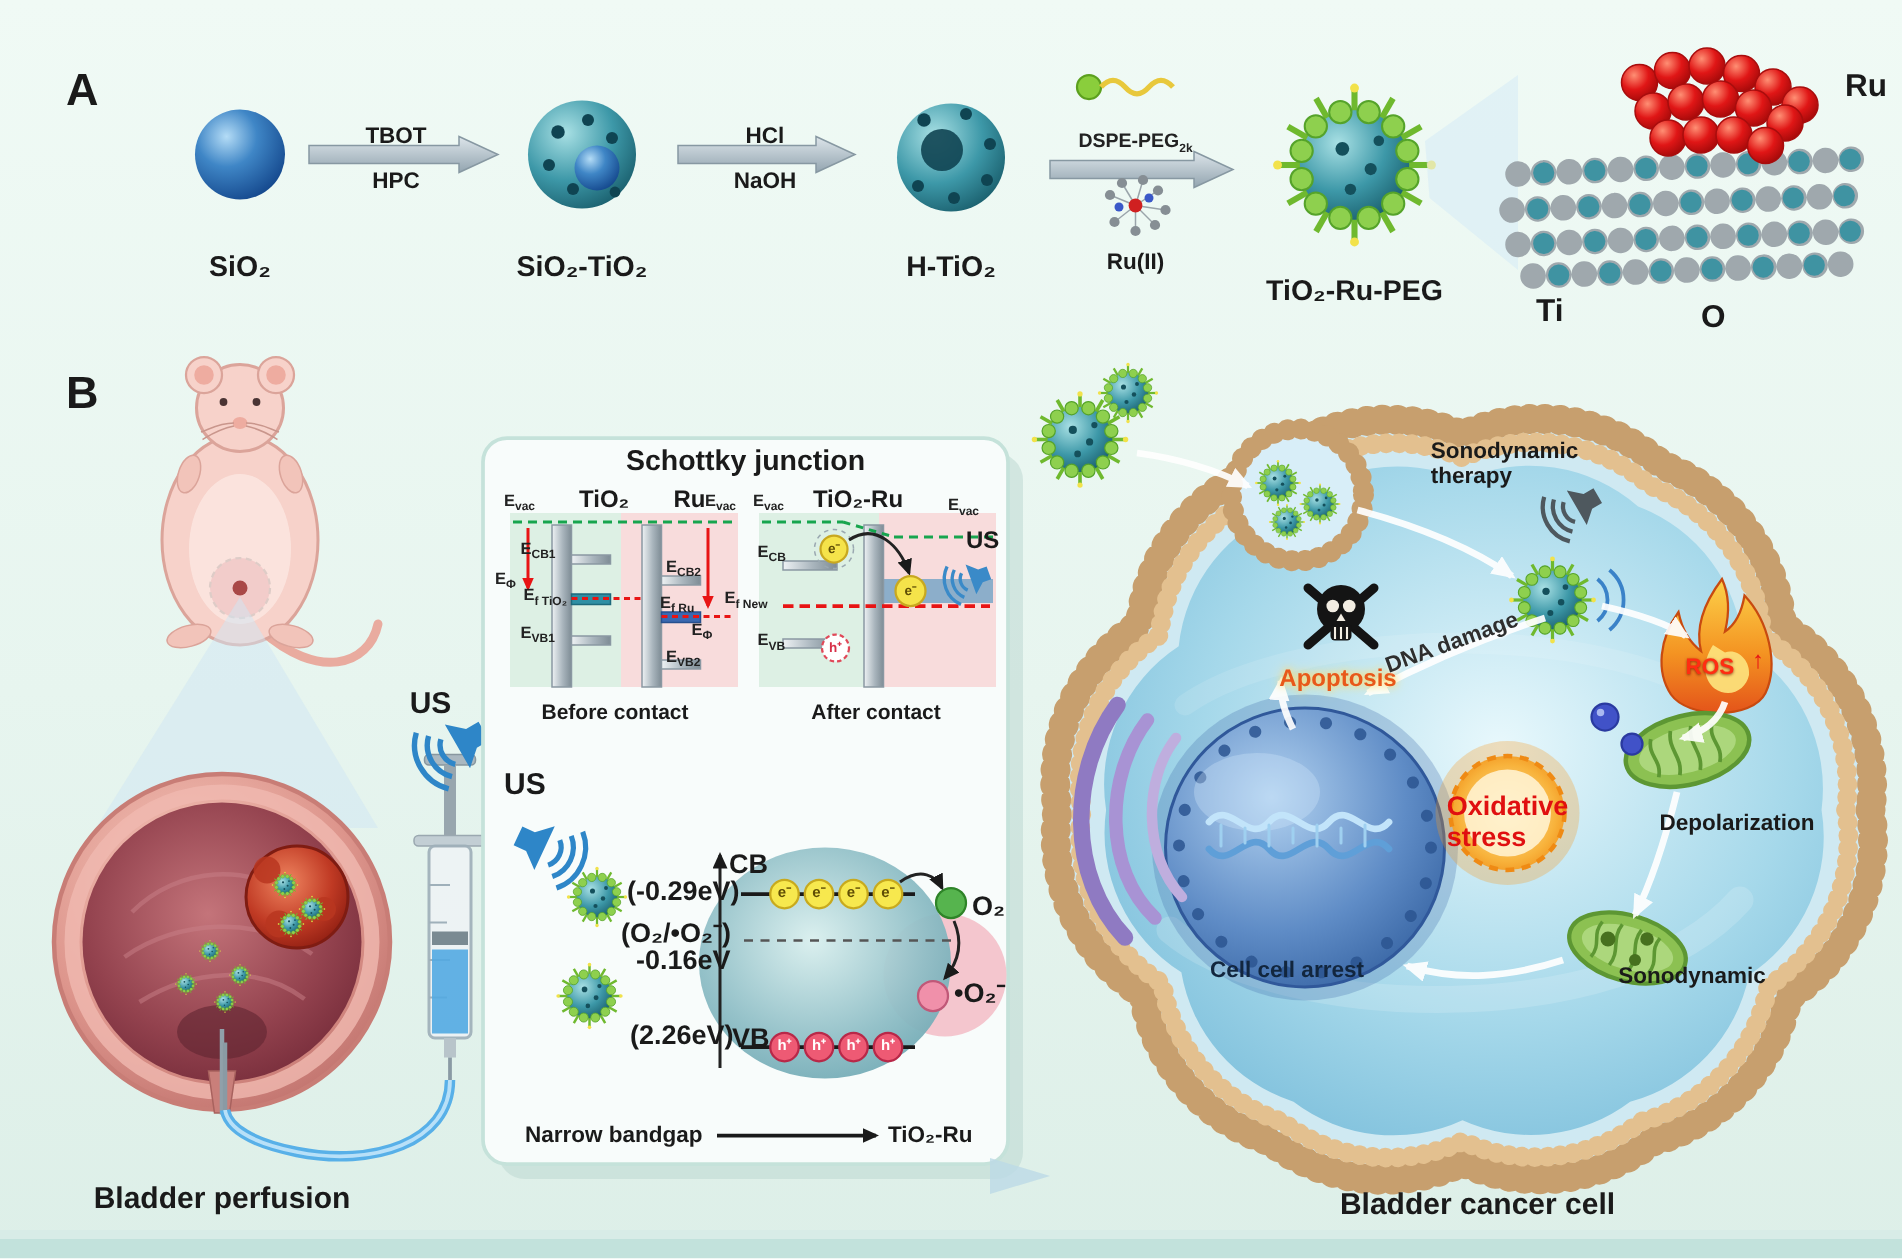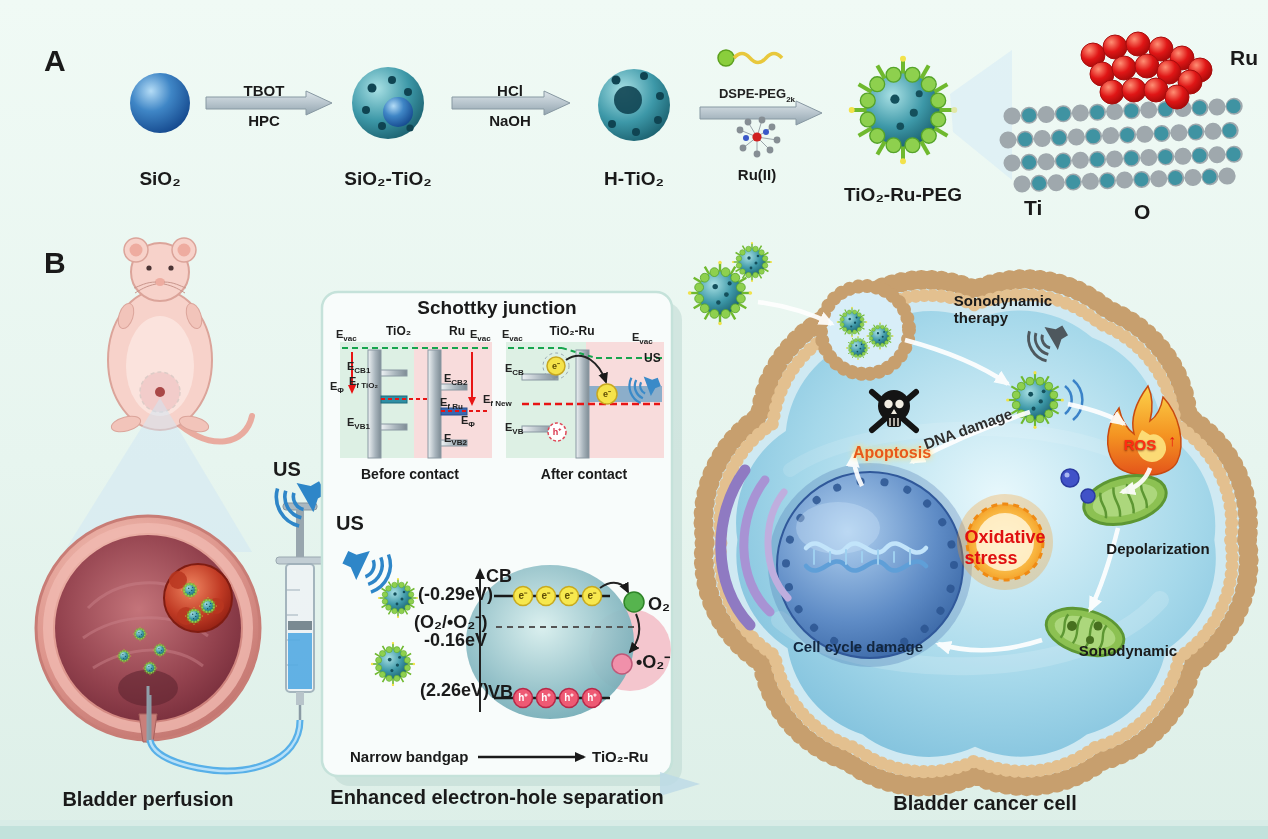--- a/index.html
+++ b/index.html
@@ -17,21 +17,21 @@
   .dk{color:#12263e}
   .ros{color:#ff2d12;text-shadow:0 1px 2px rgba(110,20,0,.75)}
   .apo{color:#e8581a;text-shadow:0 0 5px #ffd866,0 0 9px #ffe9a0}
   .oxt{color:#e01010}
   .rot{transform:translateX(-50%) rotate(-20deg);color:#2e2e2e;text-shadow:0 1px 2px rgba(255,255,255,.7)}
   .el{position:absolute;font-weight:700;font-size:11px;color:#222;white-space:nowrap}
   .el sub{font-size:8px}
   .el.c{transform:translateX(-50%)}
   .s30{font-size:30px}.s21{font-size:21px}.s20{font-size:20px}.s19{font-size:19px}
   .s16{font-size:16px}.s15{font-size:15px}.s14{font-size:14px}.s13{font-size:18px}
-  .s12{font-size:12px}.s10{font-size:10px}.s9{font-size:9px}
+  .s12{font-size:16px}.s10{font-size:10px}.s9{font-size:9px}
 </style>
 </head>
 <body>
 
 <div class="canvas">
 
 <svg class="art" width="1268" height="839" viewBox="0 0 1268 839">
 <defs>
   <radialGradient id="gBlue" cx="35%" cy="30%" r="75%">
           <stop offset="0%" stop-color="#b4dcf6"></stop>
@@ -522,21 +522,21 @@
 <div class="txt b s20 c" style="left:148px;top:788px">Bladder perfusion</div>
 
 <div class="txt b s19 c" style="left:497px;top:297px">Schottky junction</div>
 
 <div class="el green" style="left:336px;top:328px"><span>E</span><sub>vac</sub></div>
 <div class="txt b s12" style="left:386px;top:325px">TiO₂</div>
 <div class="txt b s12" style="left:449px;top:325px">Ru</div>
 <div class="el green" style="left:470px;top:328px"><span>E</span><sub>vac</sub></div>
 <div class="el" style="left:347px;top:360px"><span>E</span><sub>CB1</sub></div>
 <div class="el red" style="left:330px;top:380px"><span>E</span><sub>Φ</sub></div>
-<div class="el red" style="left:349px;top:375px"><span>E</span><sub>f TiO₂</sub></div>
+<div class="el red" style="left:349px;top:391px"><span>E</span><sub>f TiO₂</sub></div>
 <div class="el" style="left:347px;top:416px"><span>E</span><sub>VB1</sub></div>
 <div class="el" style="left:444px;top:372px"><span>E</span><sub>CB2</sub></div>
 <div class="el red" style="left:440px;top:396px"><span>E</span><sub>f Ru</sub></div>
 <div class="el red" style="left:461px;top:414px"><span>E</span><sub>Φ</sub></div>
 <div class="el" style="left:444px;top:432px"><span>E</span><sub>VB2</sub></div>
 <div class="txt b s14 c" style="left:410px;top:466px">Before contact</div>
 
 <div class="el green" style="left:502px;top:328px"><span>E</span><sub>vac</sub></div>
 <div class="txt b s12 c" style="left:572px;top:325px">TiO₂-Ru</div>
 <div class="el green" style="left:632px;top:331px"><span>E</span><sub>vac</sub></div>
@@ -561,28 +561,27 @@
 <div class="txt b s10 cc et" style="left:569px;top:596px">e⁻</div>
 <div class="txt b s10 cc et" style="left:592px;top:596px">e⁻</div>
 <div class="txt b s10 cc wh" style="left:523px;top:698px">h⁺</div>
 <div class="txt b s10 cc wh" style="left:546px;top:698px">h⁺</div>
 <div class="txt b s10 cc wh" style="left:569px;top:698px">h⁺</div>
 <div class="txt b s10 cc wh" style="left:592px;top:698px">h⁺</div>
 <div class="txt b s13" style="left:648px;top:594px">O₂</div>
 <div class="txt b s13" style="left:636px;top:652px">•O₂⁻</div>
 <div class="txt b s15" style="left:350px;top:748px">Narrow bandgap</div>
 <div class="txt b s15" style="left:592px;top:748px">TiO₂-Ru</div>
-<div class="txt b s20 c" style="left:497px;top:786px">Enhanced electron-hole separation</div>
 
 <div class="txt b s15 c pre" style="left:1003px;top:292px">Sonodynamic
 therapy</div>
 <div class="txt b s15 c ros" style="left:1140px;top:436px">ROS</div>
 <div class="txt b s16 red" style="left:1168px;top:432px">↑</div>
 <div class="txt b s16 c apo" style="left:892px;top:444px">Apoptosis</div>
 <div class="txt b s15 rot" style="left:968px;top:420px">DNA damage</div>
 <div class="txt b s13 c pre oxt" style="left:1005px;top:527px">Oxidative
 stress</div>
 <div class="txt b s15 c" style="left:1158px;top:540px">Depolarization</div>
 <div class="txt b s15 c" style="left:1128px;top:642px">Sonodynamic</div>
-<div class="txt b s15 c dk" style="left:858px;top:638px">Cell cycle damage</div>
+<div class="txt b s15 c dk" style="left:858px;top:638px">Cell cell arrest</div>
 <div class="txt b s20 c" style="left:985px;top:792px">Bladder cancer cell</div>
 
 </div>
 
 </body></html>

